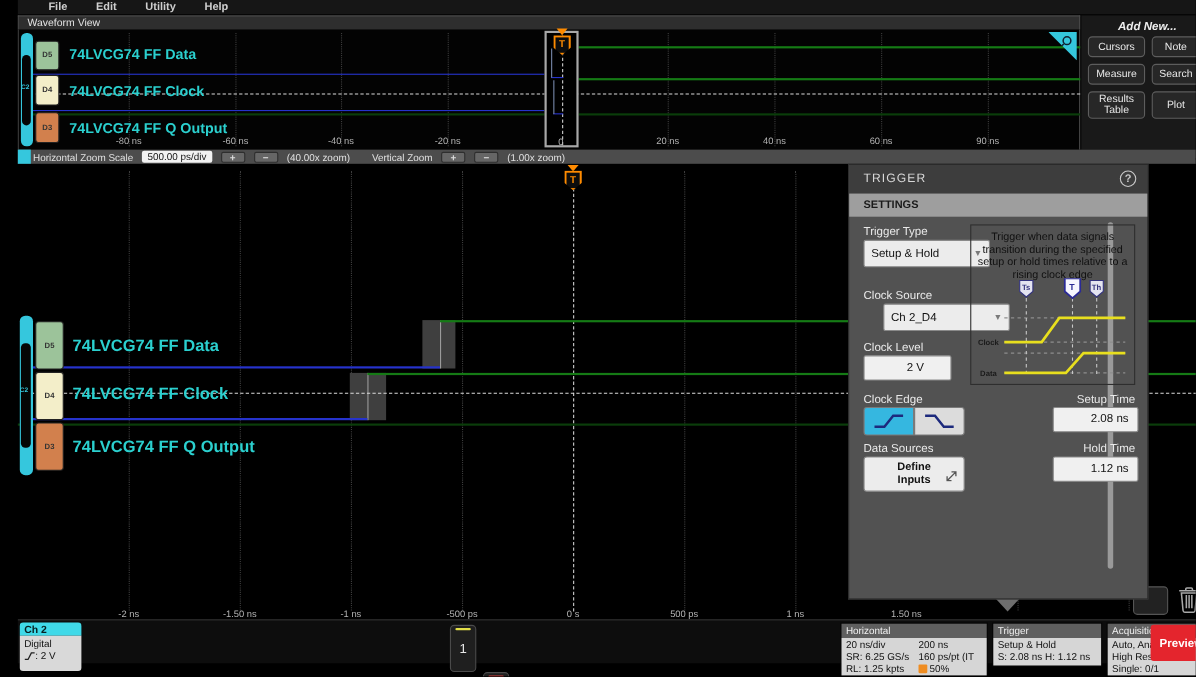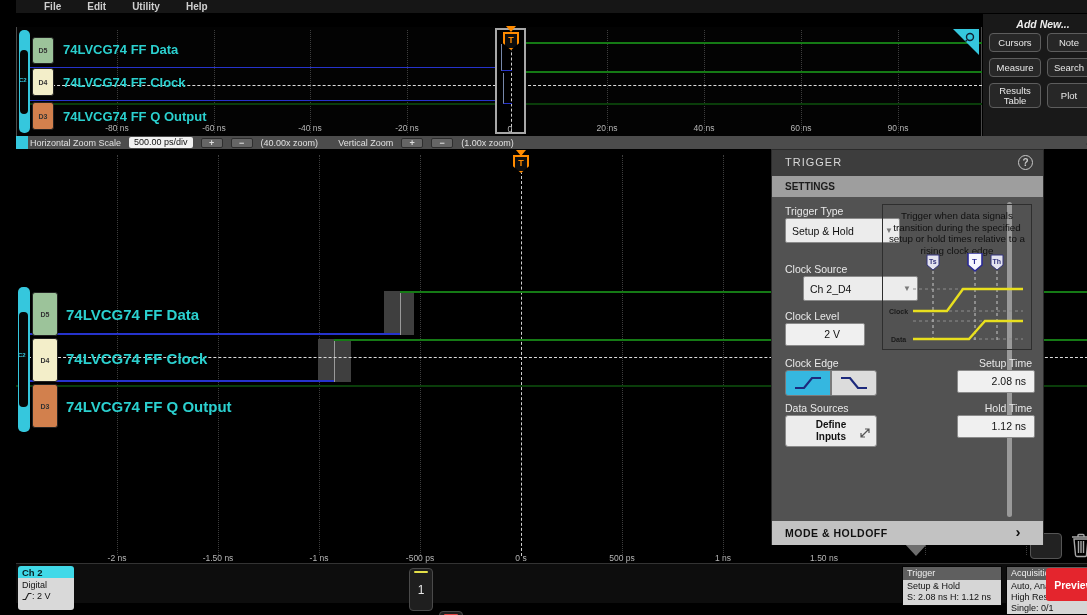--- a/index.html
+++ b/index.html
@@ -83,20 +83,21 @@
 
 <div id="app">
 
   <div class="abs menubar">
     <span>File</span>
     <span>Edit</span>
     <span>Utility</span>
     <span>Help</span>
   </div>
 
+  <div class="abs wfhdr">Waveform View</div>
 
   <div class="abs topwf">
 
     <div class="abs gridv" style="left:100px;top:3px;height:103px"></div>
     <div class="abs gridv" style="left:197px;top:3px;height:103px"></div>
     <div class="abs gridv" style="left:293px;top:3px;height:103px"></div>
     <div class="abs gridv" style="left:390px;top:3px;height:103px"></div>
     <div class="abs gridv" style="left:590px;top:3px;height:103px"></div>
     <div class="abs gridv" style="left:687px;top:3px;height:103px"></div>
     <div class="abs gridv" style="left:784px;top:3px;height:103px"></div>
@@ -302,24 +303,20 @@
     <div class="abs flabel" style="left:13px;top:252px">Data Sources</div>
     <div class="abs definebtn ml" style="left:13px;top:265px;width:92px;height:32px">Define
 Inputs</div>
     <svg class="abs" style="left:88px;top:278px" width="10" height="10" viewBox="0 0 10 10">
         <path d="M1 9 L9 1 M5 1 H9 V5 M1 5 V9 H5" stroke="#555" stroke-width="1.2" fill="none"></path>
       </svg>
 
     <div class="abs flabel" style="left:185px;top:252px;width:75px;text-align:right">Hold Time</div>
     <div class="abs field" style="left:185px;top:265px;width:78px;height:23px">1.12 ns</div>
 
-    <div class="abs modebar">
-      <span>MODE &amp; HOLDOFF</span>
-      <span class="abs" style="right:22px;top:2px;font-size:15px">›</span>
-    </div>
   </div>
 
   <div class="abs botbar">
 
     <div class="abs" style="left:2px;top:2px;width:56px;height:46px">
       <div class="chbadge-hdr">Ch 2</div>
       <div class="chbadge-body" style="height:32px">
         <div>Digital</div>
         <div style="display:flex;align-items:center">
           <svg width="10" height="9" viewBox="0 0 10 9">
@@ -331,20 +328,38 @@
     </div>
 
     <div class="abs chbtn" style="left:393px;top:4px;width:24px;height:43px;font-size:12px">
         <span class="stripe" style="background-color: rgb(227, 223, 72);"></span>
         <span>1</span>
       </div>
     <div class="abs chbtn" style="left:423px;top:4px;width:24px;height:43px;font-size:12px">
         <span class="stripe" style="background-color: rgb(224, 65, 63);"></span>
       </div>
 
+    <div class="abs badge" style="left:748px;top:2px;width:134px;height:48px">
+      <div class="bhdr">Horizontal</div>
+      <div class="bbody" style="height:34px">
+        <div style="display:flex">
+            <span style="width:66px">20 ns/div</span>
+            <span>200 ns</span>
+          </div>
+        <div style="display:flex">
+            <span style="width:66px">SR: 6.25 GS/s</span>
+            <span>160 ps/pt (IT</span>
+          </div>
+        <div style="display:flex">
+            <span style="width:66px">RL: 1.25 kpts</span>
+            <span style="display:inline-block;width:8px;height:8px;background:#ef8d22;border-radius:1px;margin:1px 2px 0 0"></span>
+            <span>50%</span>
+          </div>
+      </div>
+    </div>
 
     <div class="abs badge" style="left:886px;top:2px;width:100px;height:40px">
       <div class="bhdr">Trigger</div>
       <div class="bbody" style="height:25px">
         <div>Setup &amp; Hold</div>
         <div>S: 2.08 ns  H: 1.12 ns</div>
       </div>
     </div>
 
     <div class="abs badge" style="left:990px;top:2px;width:90px;height:48px">

